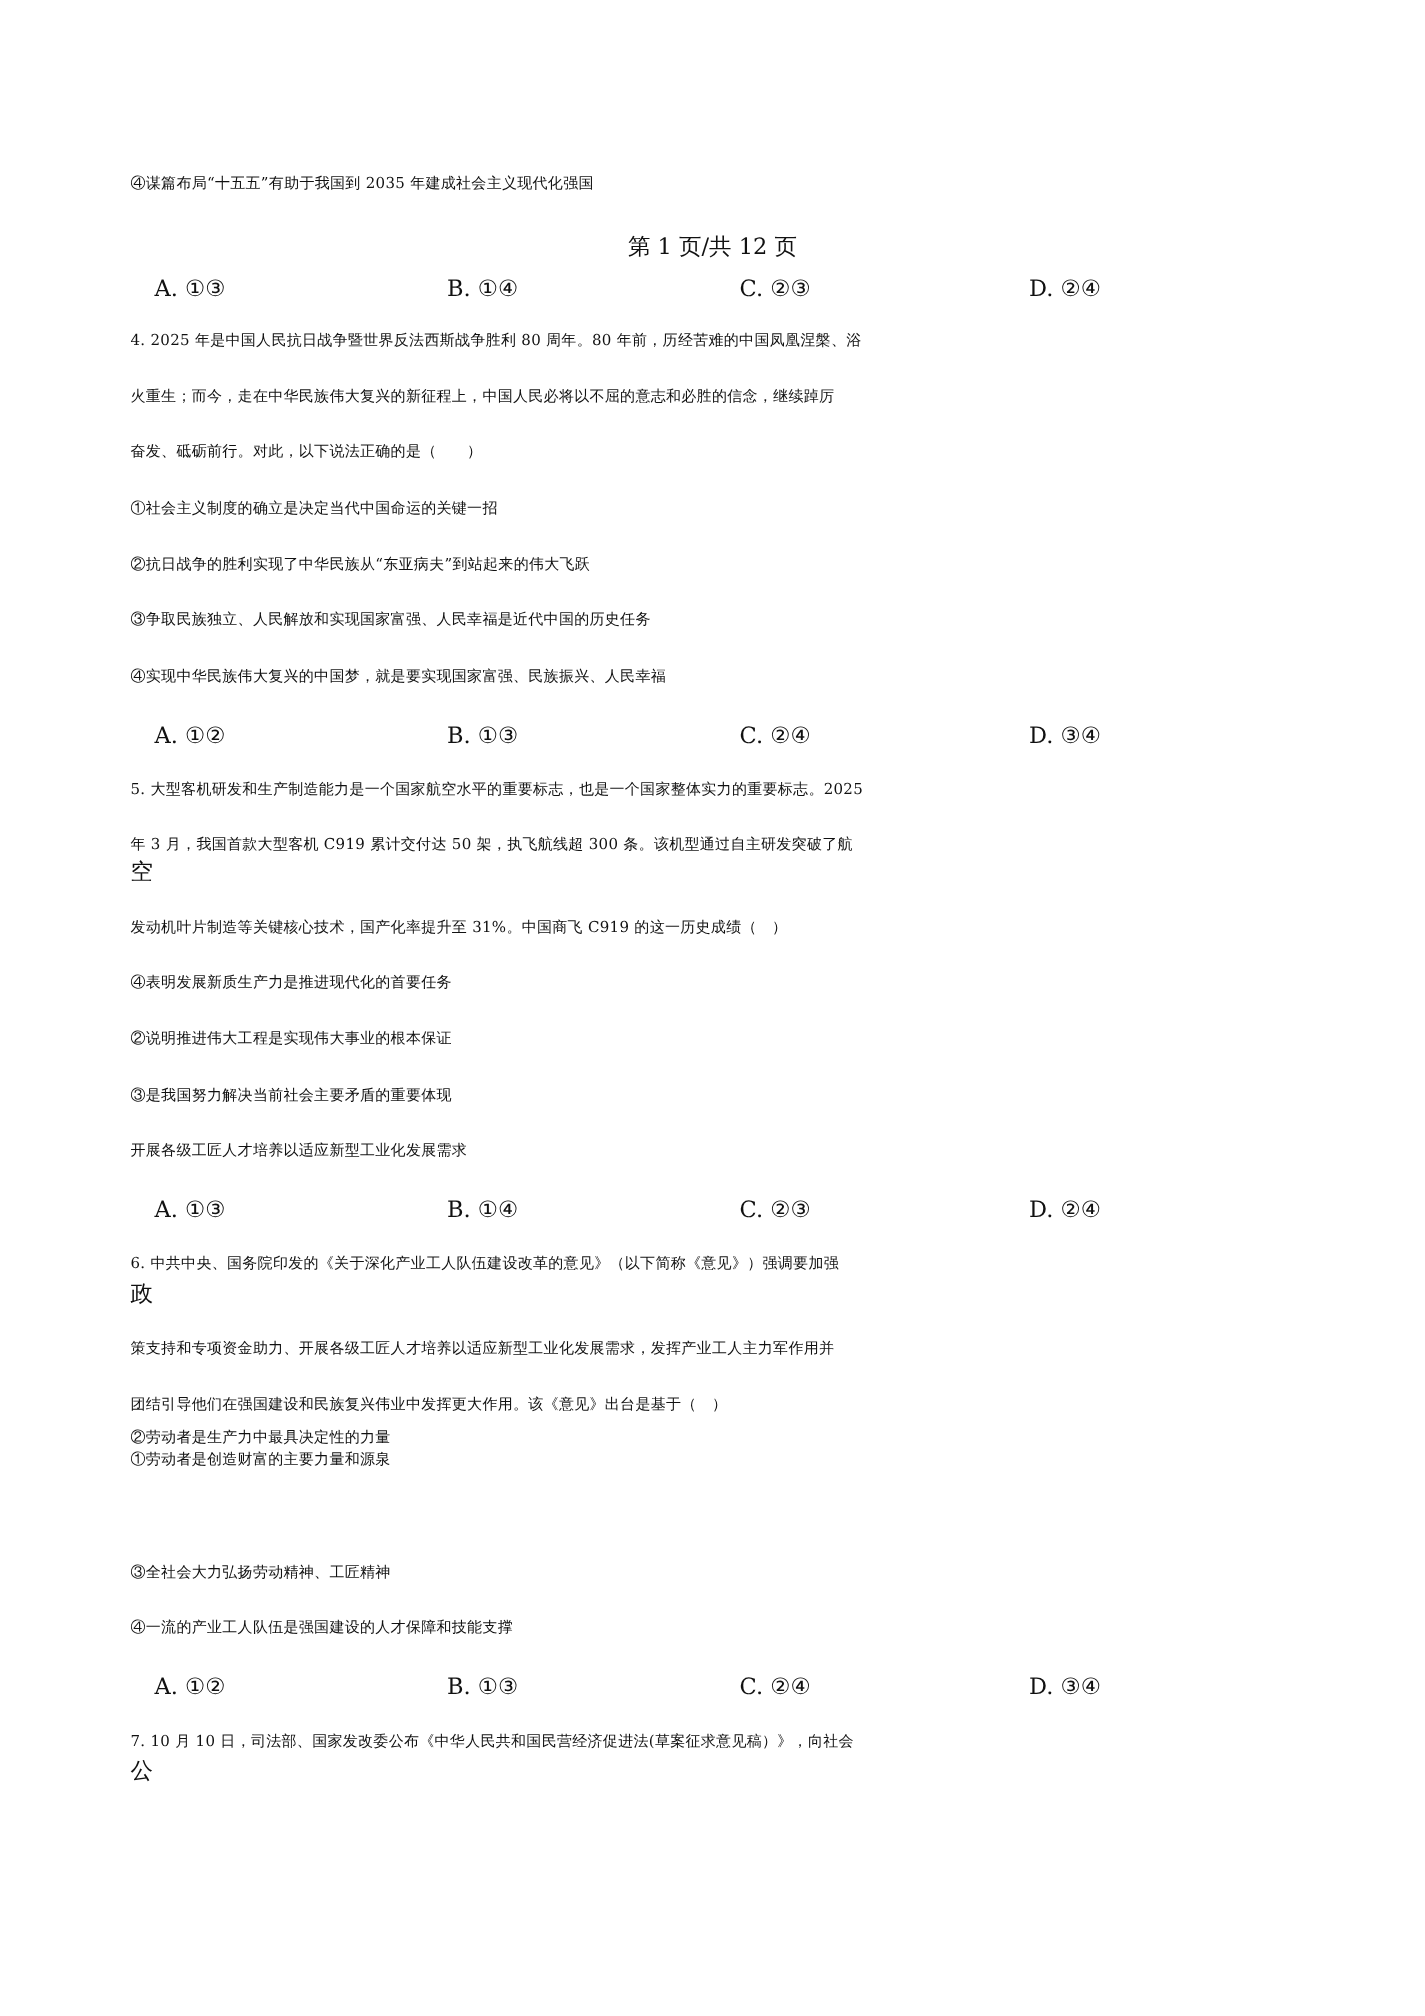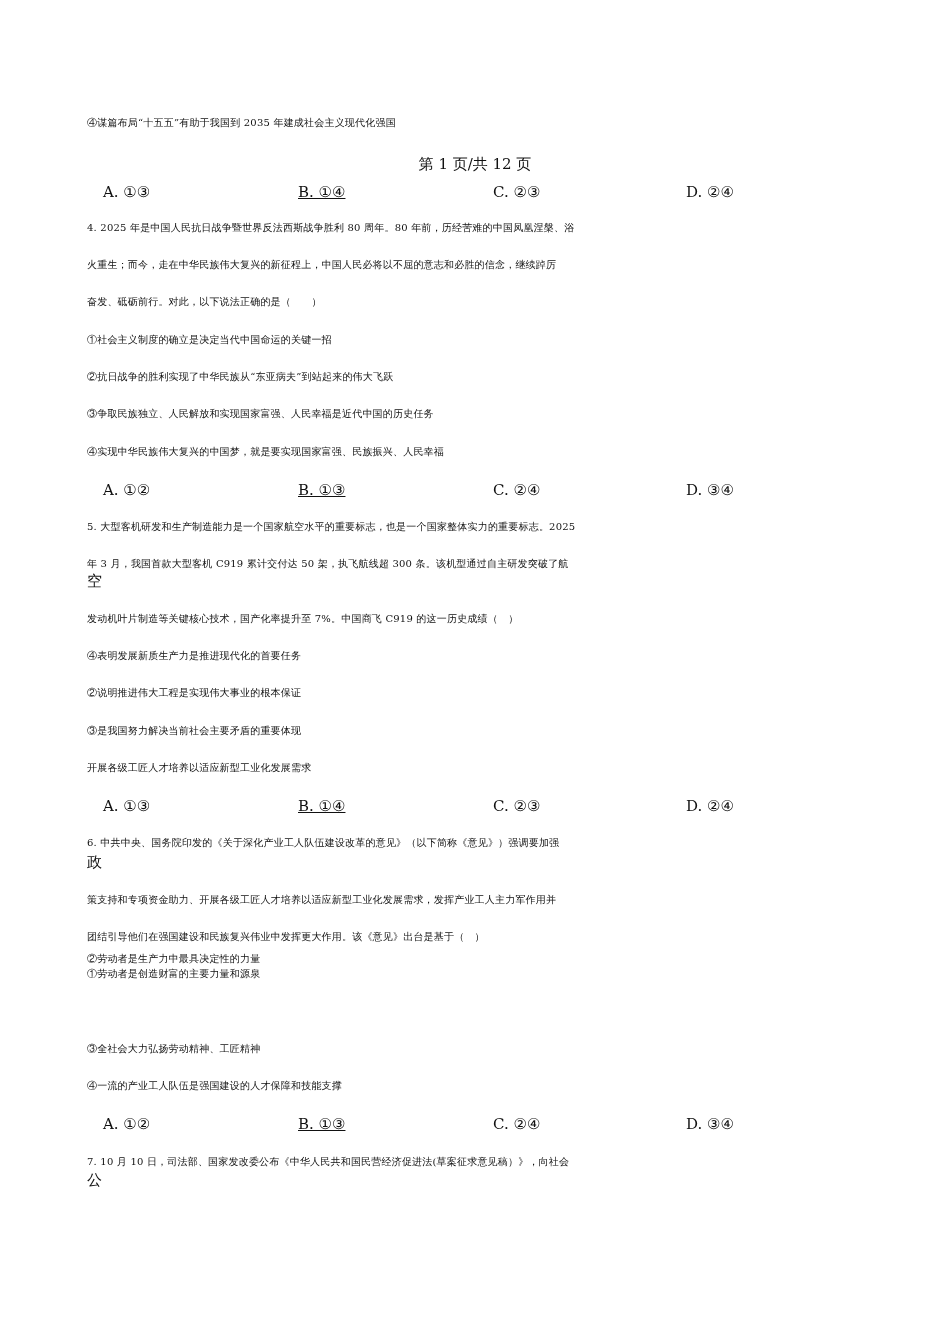--- a/index.html
+++ b/index.html
@@ -49,21 +49,21 @@
       font-size: 15px;
       line-height: 18px;
     }
     .opt {
       position: absolute;
       top: 0;
       white-space: nowrap;
       margin-left: 16px;
     }
     .opt.a { left: 0; }
-    .opt.b { left: 195px; text-decoration: underline; }
+    .opt.b { left: 195px; }
     .opt.c { left: 390px; }
     .opt.d { left: 583px; }
   </style>
 </head>
 <body>
 
 <div class="page">
 
   <div class="line" style="top:114px">④谋篇布局“十五五”有助于我国到 2035 年建成社会主义现代化强国</div>
   <div class="footer" style="top:155px">第 1 页/共 12 页</div>
@@ -84,21 +84,21 @@
   <div class="opts" style="top:481px">
     <span class="opt a">A. ①②</span>
     <span class="opt b">B. ①③</span>
     <span class="opt c">C. ②④</span>
     <span class="opt d">D. ③④</span>
   </div>
 
   <div class="line" style="top:518px">5. 大型客机研发和生产制造能力是一个国家航空水平的重要标志，也是一个国家整体实力的重要标志。2025</div>
   <div class="line" style="top:555px">年 3 月，我国首款大型客机 C919 累计交付达 50 架，执飞航线超 300 条。该机型通过自主研发突破了航</div>
   <div class="wrap-tail" style="top:572px">空</div>
-  <div class="line" style="top:610px">发动机叶片制造等关键核心技术，国产化率提升至 7%。中国商飞 C919 的这一历史成绩（　）</div>
+  <div class="line" style="top:610px">发动机叶片制造等关键核心技术，国产化率提升至 31%。中国商飞 C919 的这一历史成绩（　）</div>
   <div class="line" style="top:647px">④表明发展新质生产力是推进现代化的首要任务</div>
   <div class="line" style="top:684px">②说明推进伟大工程是实现伟大事业的根本保证</div>
   <div class="line" style="top:722px">③是我国努力解决当前社会主要矛盾的重要体现</div>
   <div class="line" style="top:759px">开展各级工匠人才培养以适应新型工业化发展需求</div>
   <div class="opts" style="top:797px">
     <span class="opt a">A. ①③</span>
     <span class="opt b">B. ①④</span>
     <span class="opt c">C. ②③</span>
     <span class="opt d">D. ②④</span>
   </div>

